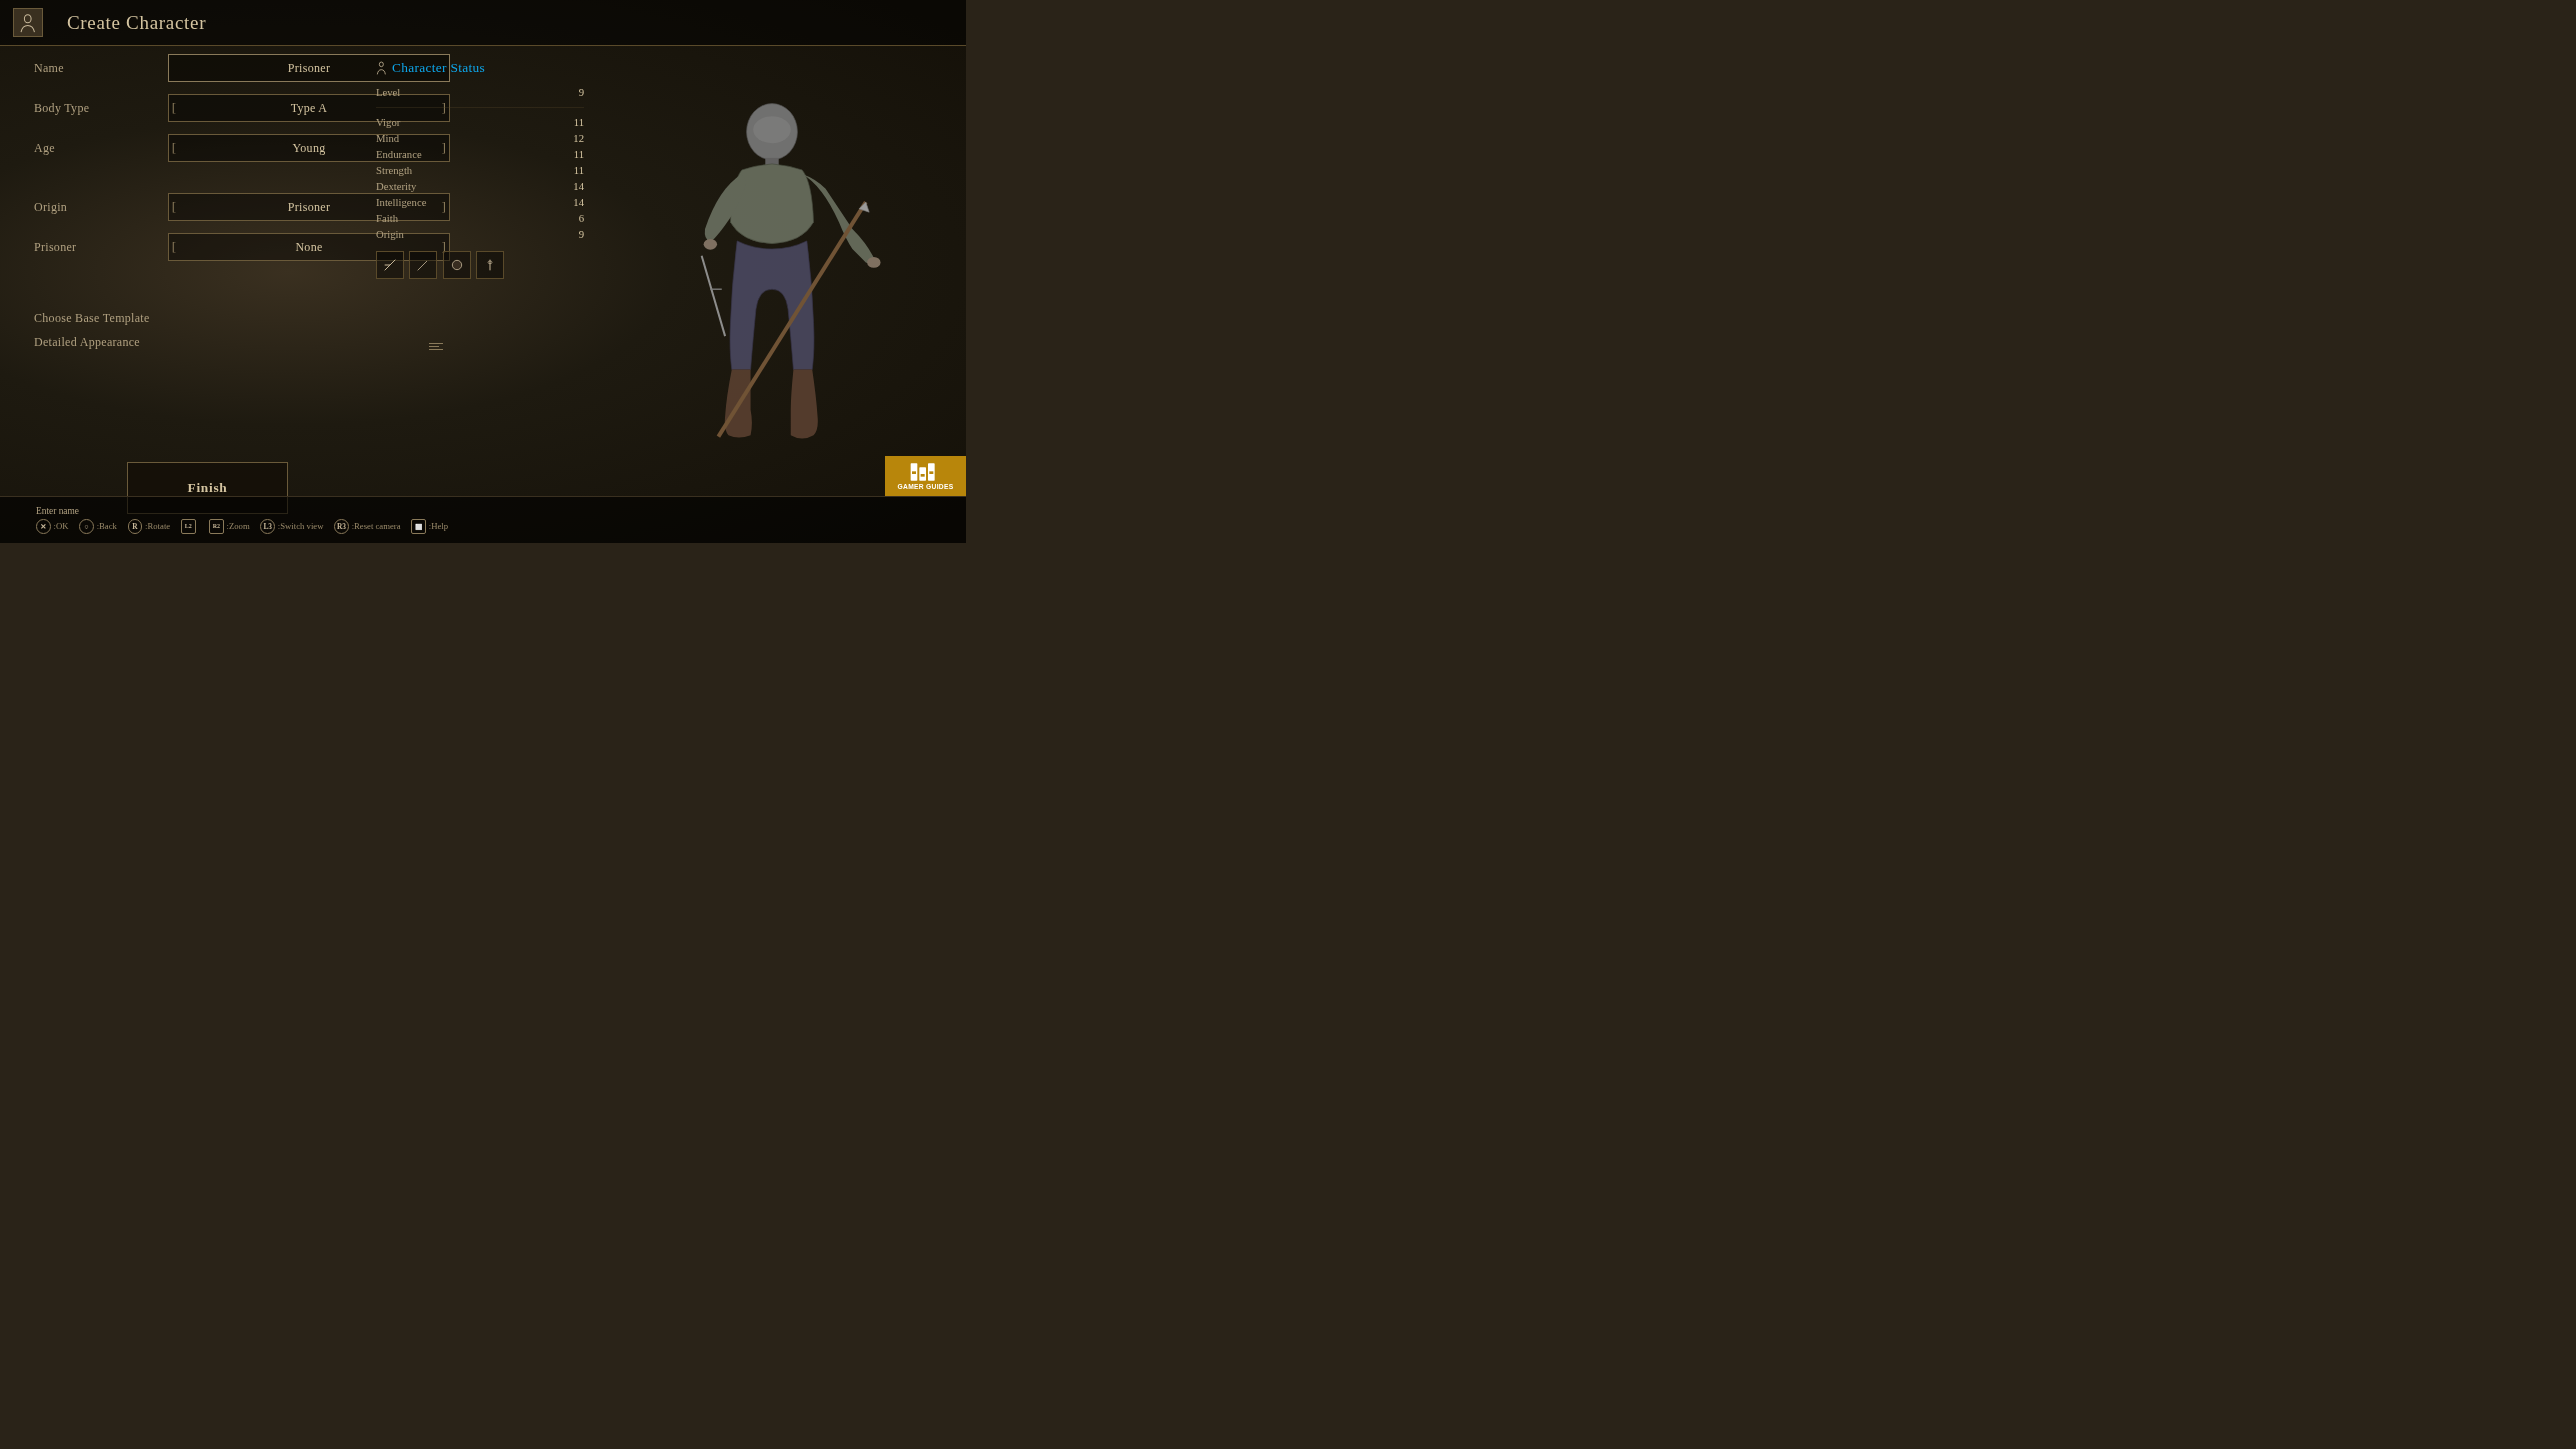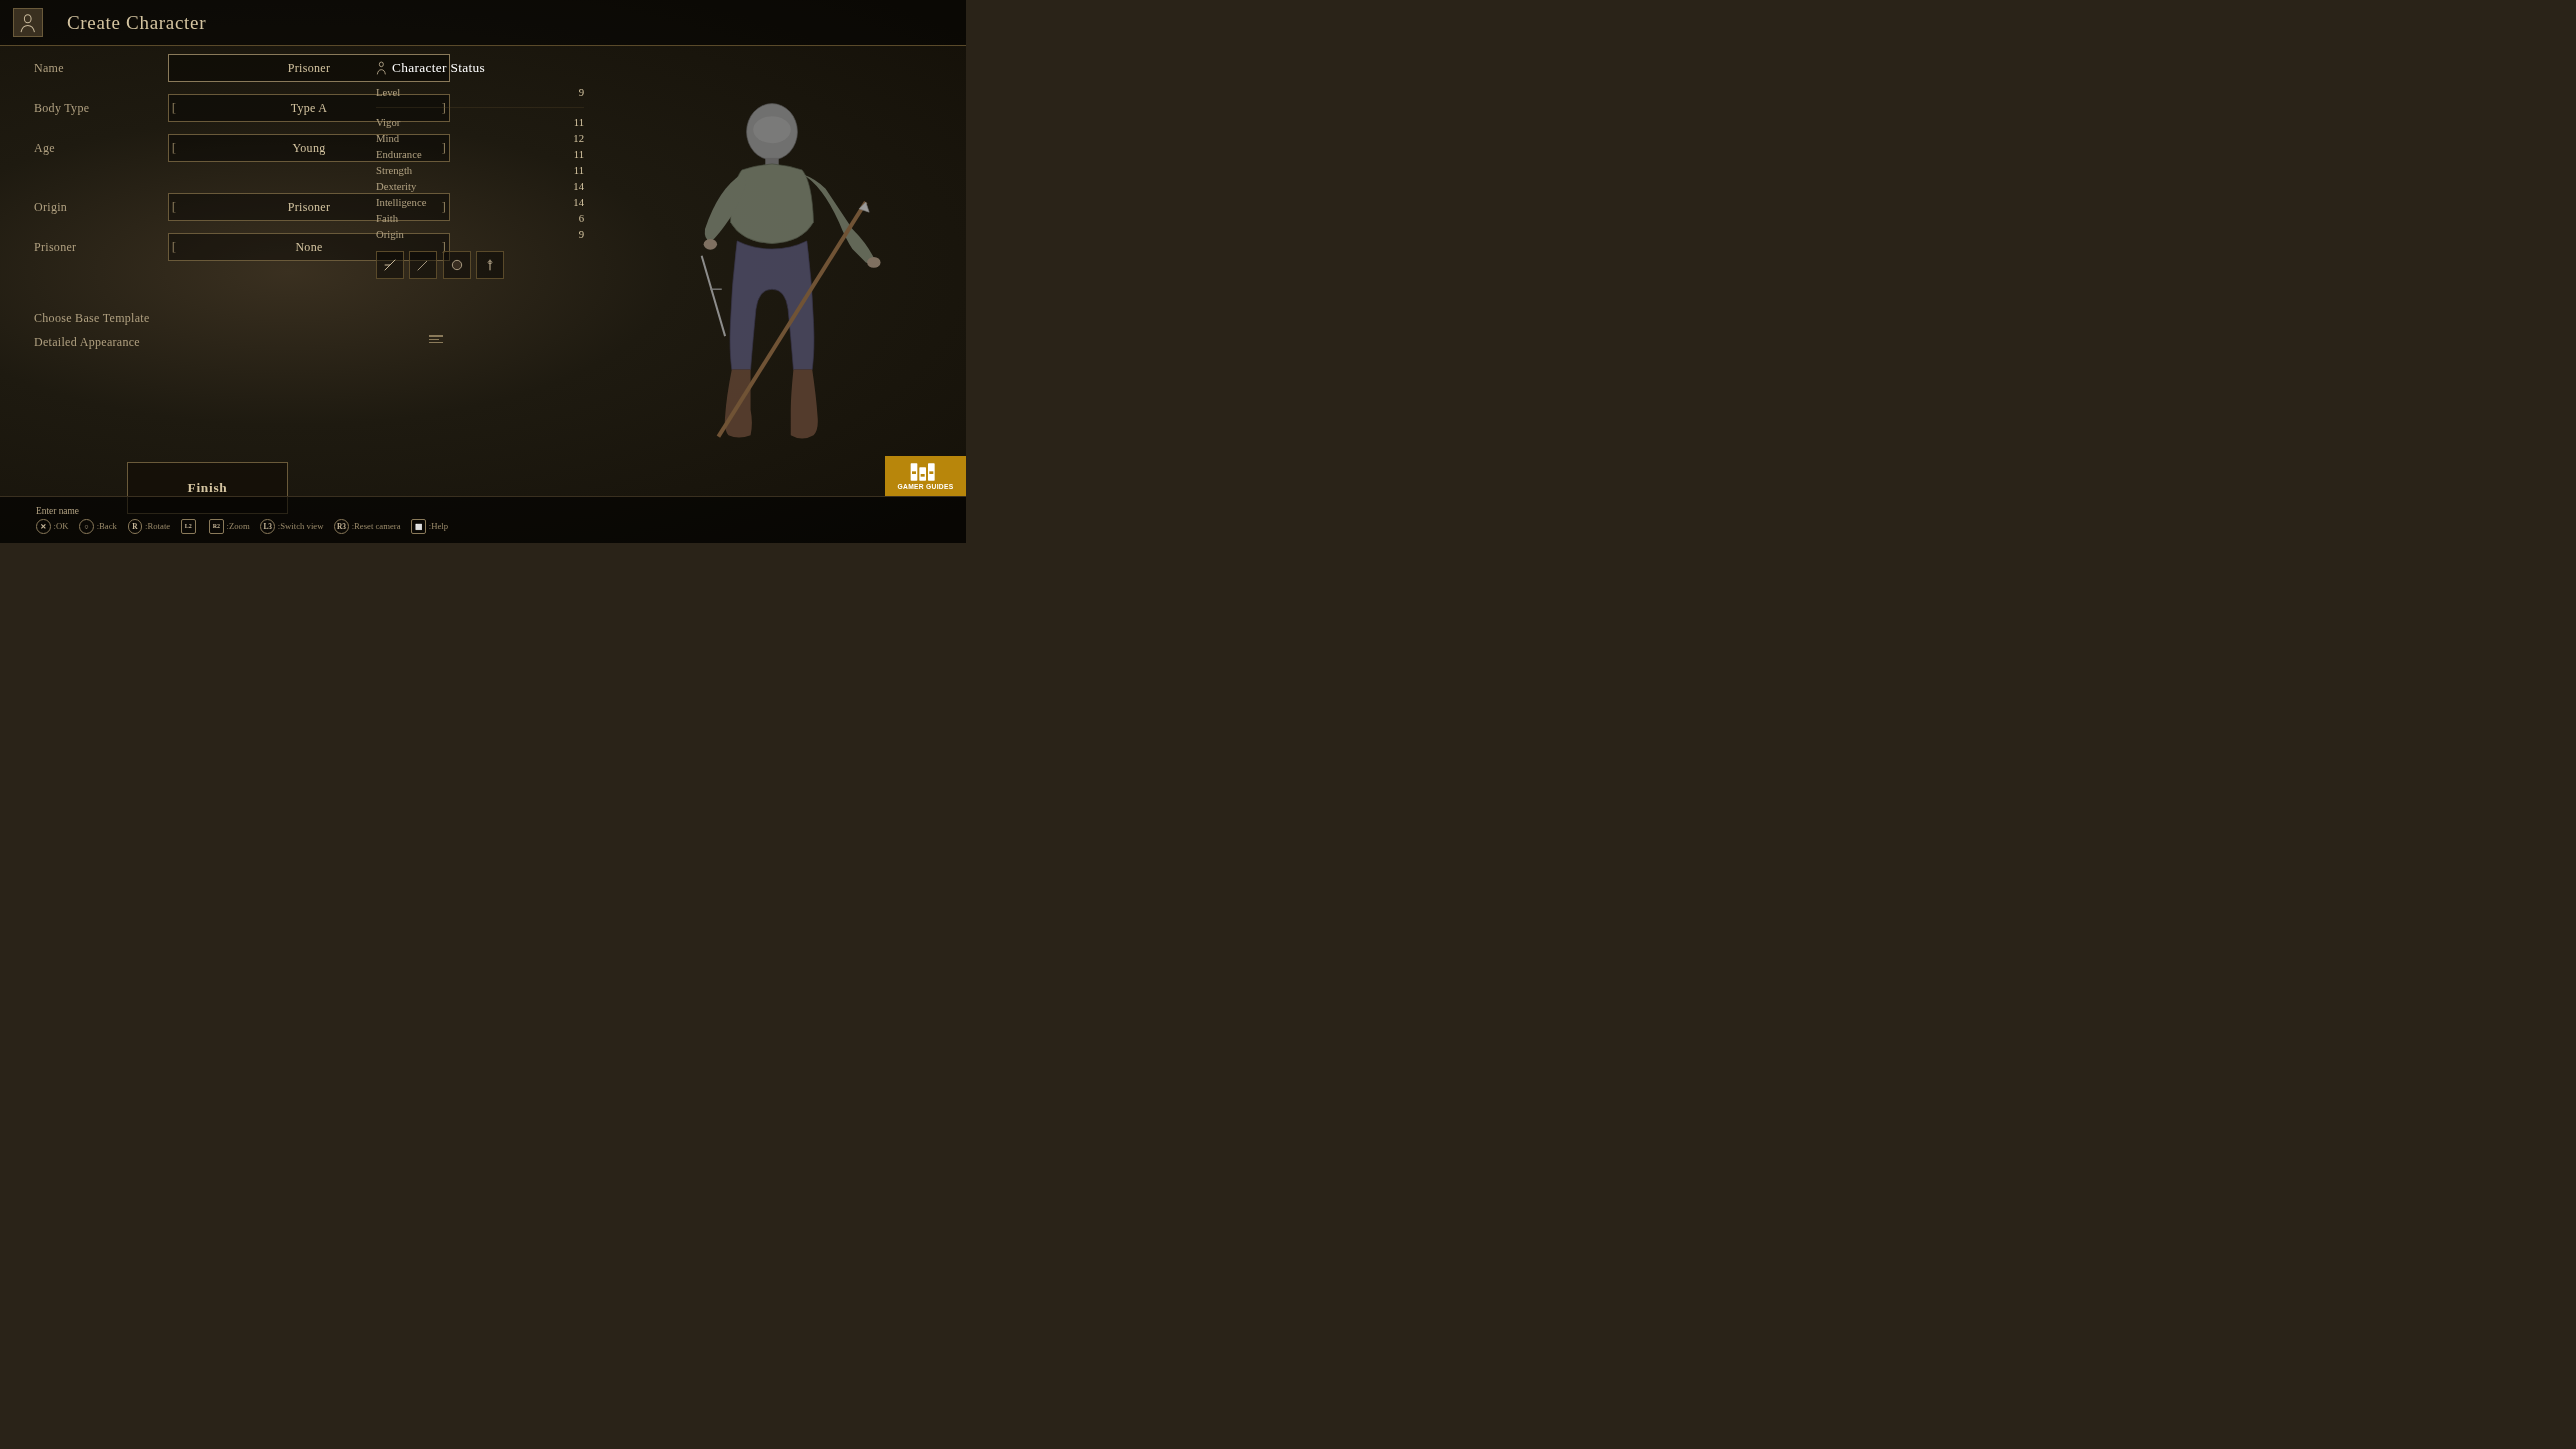--- a/index.html
+++ b/index.html
@@ -111,21 +111,21 @@
       font-size: 13.4px;
     }
 
     .spacer {
       height: 19px;
     }
 
     
     .section-option {
       display: flex;
-      align-items: flex-start;
+      align-items: flex-end;
       margin-bottom: 9.4px;
       cursor: pointer;
     }
 
     .section-label {
       font-size: 12px;
       color: #b0a080;
       letter-spacing: 0.3px;
     }
 
@@ -177,21 +177,21 @@
 
     .status-header {
       display: flex;
       align-items: center;
       gap: 5.4px;
       margin-bottom: 8px;
     }
 
     .status-title {
       font-size: 13.4px;
-      color: #ffffff;
+      color: #0ea5e9;
       letter-spacing: 0.3px;
     }
 
     .stat-row {
       display: flex;
       justify-content: space-between;
       align-items: center;
       padding: 2px 0;
     }
 

